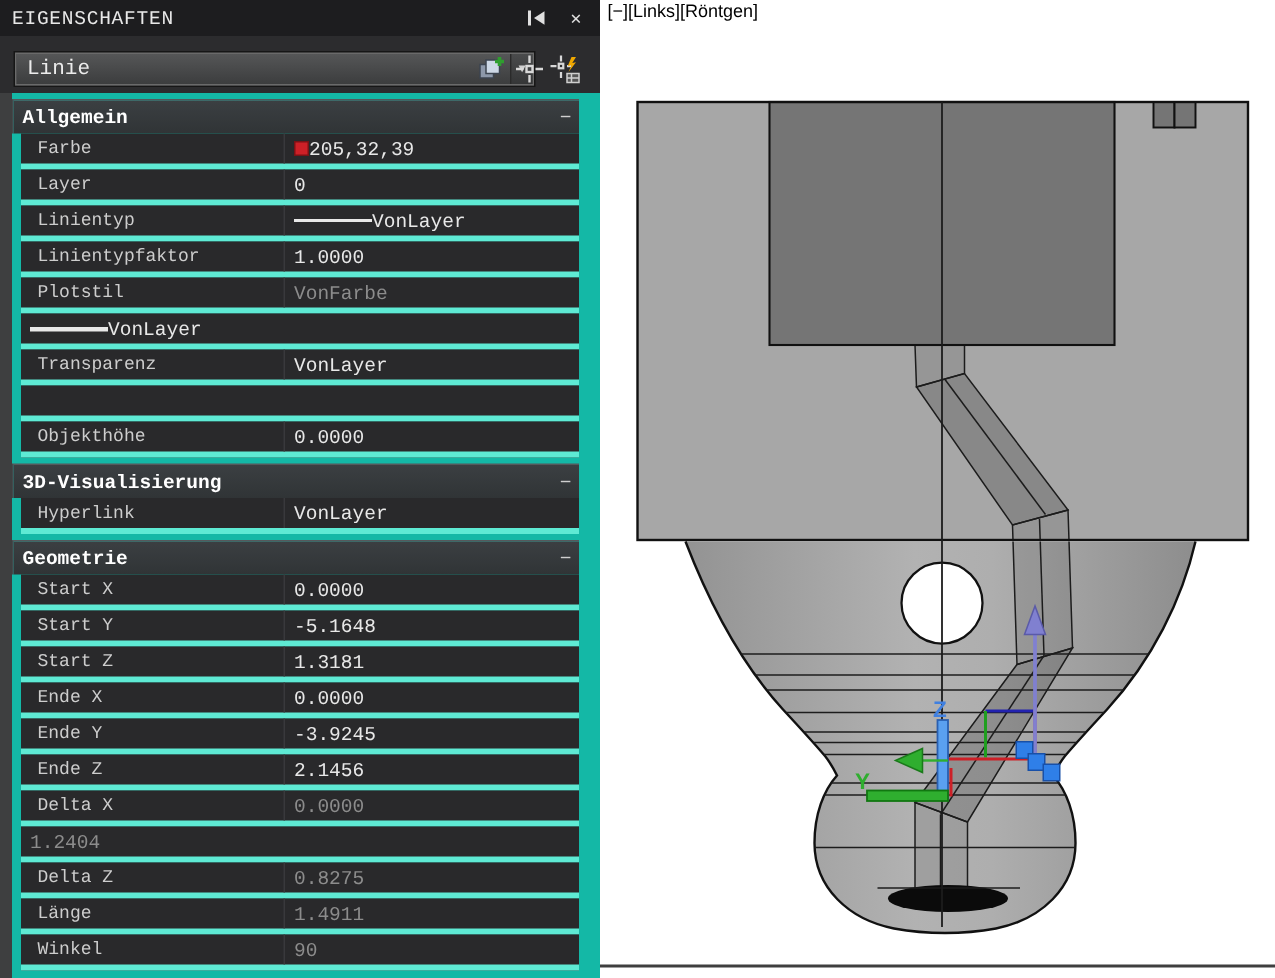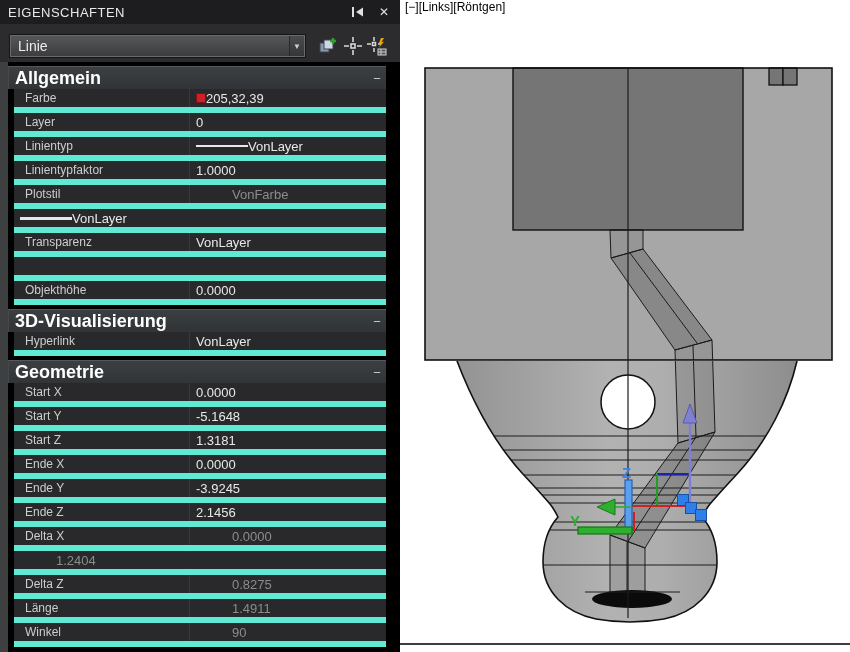--- a/index.html
+++ b/index.html
@@ -2,55 +2,55 @@
 <html><head>
 <meta charset="utf-8">
 <style>
   * { margin:0; padding:0; box-sizing:border-box; }
   html,body { width:850px; height:652px; overflow:hidden; background:#2c2c2e;
               font-family:"Liberation Sans", sans-serif; }
   .app { position:relative; width:850px; height:652px; }
 
   
   .palette { position:absolute; left:0; top:0; width:400px; height:652px;
-             background:#000000; }
+             background:#14b8a6;font-family:Liberation Mono, monospace; }
   .titlebar { position:absolute; left:0; top:0; width:400px; height:24px;
               background:#1d1d1f; display:flex; align-items:center; }
   .titlebar .title { color:#e8e8e8; font-size:13px; padding-left:8px; letter-spacing:.5px; }
   .tb-icons { position:absolute; right:8px; top:0; height:24px; display:flex; align-items:center; gap:10px; }
   .tb-btn { width:16px; height:16px; display:flex; align-items:center; justify-content:center;
             color:#e0e0e0; font-size:12px; cursor:default; }
 
   .toolbar { position:absolute; left:0; top:24px; width:400px; height:38px; background:#2c2c2e; }
-  .dropdown { position:absolute; left:10px; top:11px; width:295px; height:22px;
+  .dropdown { position:absolute; left:10px; top:11px; width:346px; height:22px;
               background:linear-gradient(#555657,#3c3d3e); border:1px solid #6a6a6a;
               box-shadow:0 0 0 1px #161616; display:flex; align-items:center;gap:44px; }
   .dropdown .dd-value { flex:1; color:#ececec; font-size:14px; padding-left:7px; }
   .dd-arrow { width:15px; height:100%; border-left:1px solid #2a2a2a;
               background:linear-gradient(#4a4b4c,#353637); display:flex; align-items:center; justify-content:center; }
   .dd-arrow span { color:#cfcfcf; font-size:8px; }
   .tool-btn { position:absolute; top:11px; width:21px; height:21px; display:flex;
               align-items:center; justify-content:center; }
 
   .strip { position:absolute; left:0; top:62px; width:8px; height:590px; background:#3e3f40; }
   .content { position:absolute; left:8px; top:62px; width:378px; }
 
   .sec-header { margin-top:4px; height:23px; background:linear-gradient(#3b3f42,#303436);
                 border-top:1px solid #55595c; border-left:1px solid #45494c;
                 display:flex; align-items:center; }
-  .sec-header .sec-label { color:#fff; font-weight:bold; font-size:18px; padding-left:6px; flex:1; }
+  .sec-header .sec-label { color:#fff; font-weight:bold; font-size:13px; padding-left:6px; flex:1; }
   .collapse { color:#cfcfcf; font-size:13px; width:18px; text-align:center; }
 
   .row { margin-left:6px; height:24px; display:flex; background:#29292b;
-         border-bottom:6px solid #5eead4;text-align:right; }
+         border-bottom:4px solid #5eead4;text-align:right; }
   .cell-label { width:176px; color:#cdcdcd; font-size:12px; display:flex; align-items:center;
                 padding-left:11px; border-right:1px solid #39393c; }
   .cell-value { flex:1; color:#e8e8e8; font-size:13px; display:flex; align-items:center;
                 padding-left:6px; gap:0; }
-  .cell-value.dim { color:#8c8c8c;margin-left:36px; }
+  .cell-value.dim { color:#8c8c8c; }
   .swatch { width:10px; height:10px; background:#cd2027; border:1px solid #7a1216; flex:0 0 auto; }
   .ltline { width:52px; height:0; border-top:2px solid #e8e8e8; flex:0 0 auto; }
   .lwline { width:52px; height:0; border-top:3px solid #e8e8e8; flex:0 0 auto; }
 
   
   .viewport { position:absolute; left:400px; top:0; width:450px; height:652px; background:#fff; }
   .vp-label { position:absolute; left:5px; top:0; color:#000000; font-size:12px; }
   svg text { font-family:"Liberation Sans", sans-serif; }
 </style>
 </head>

